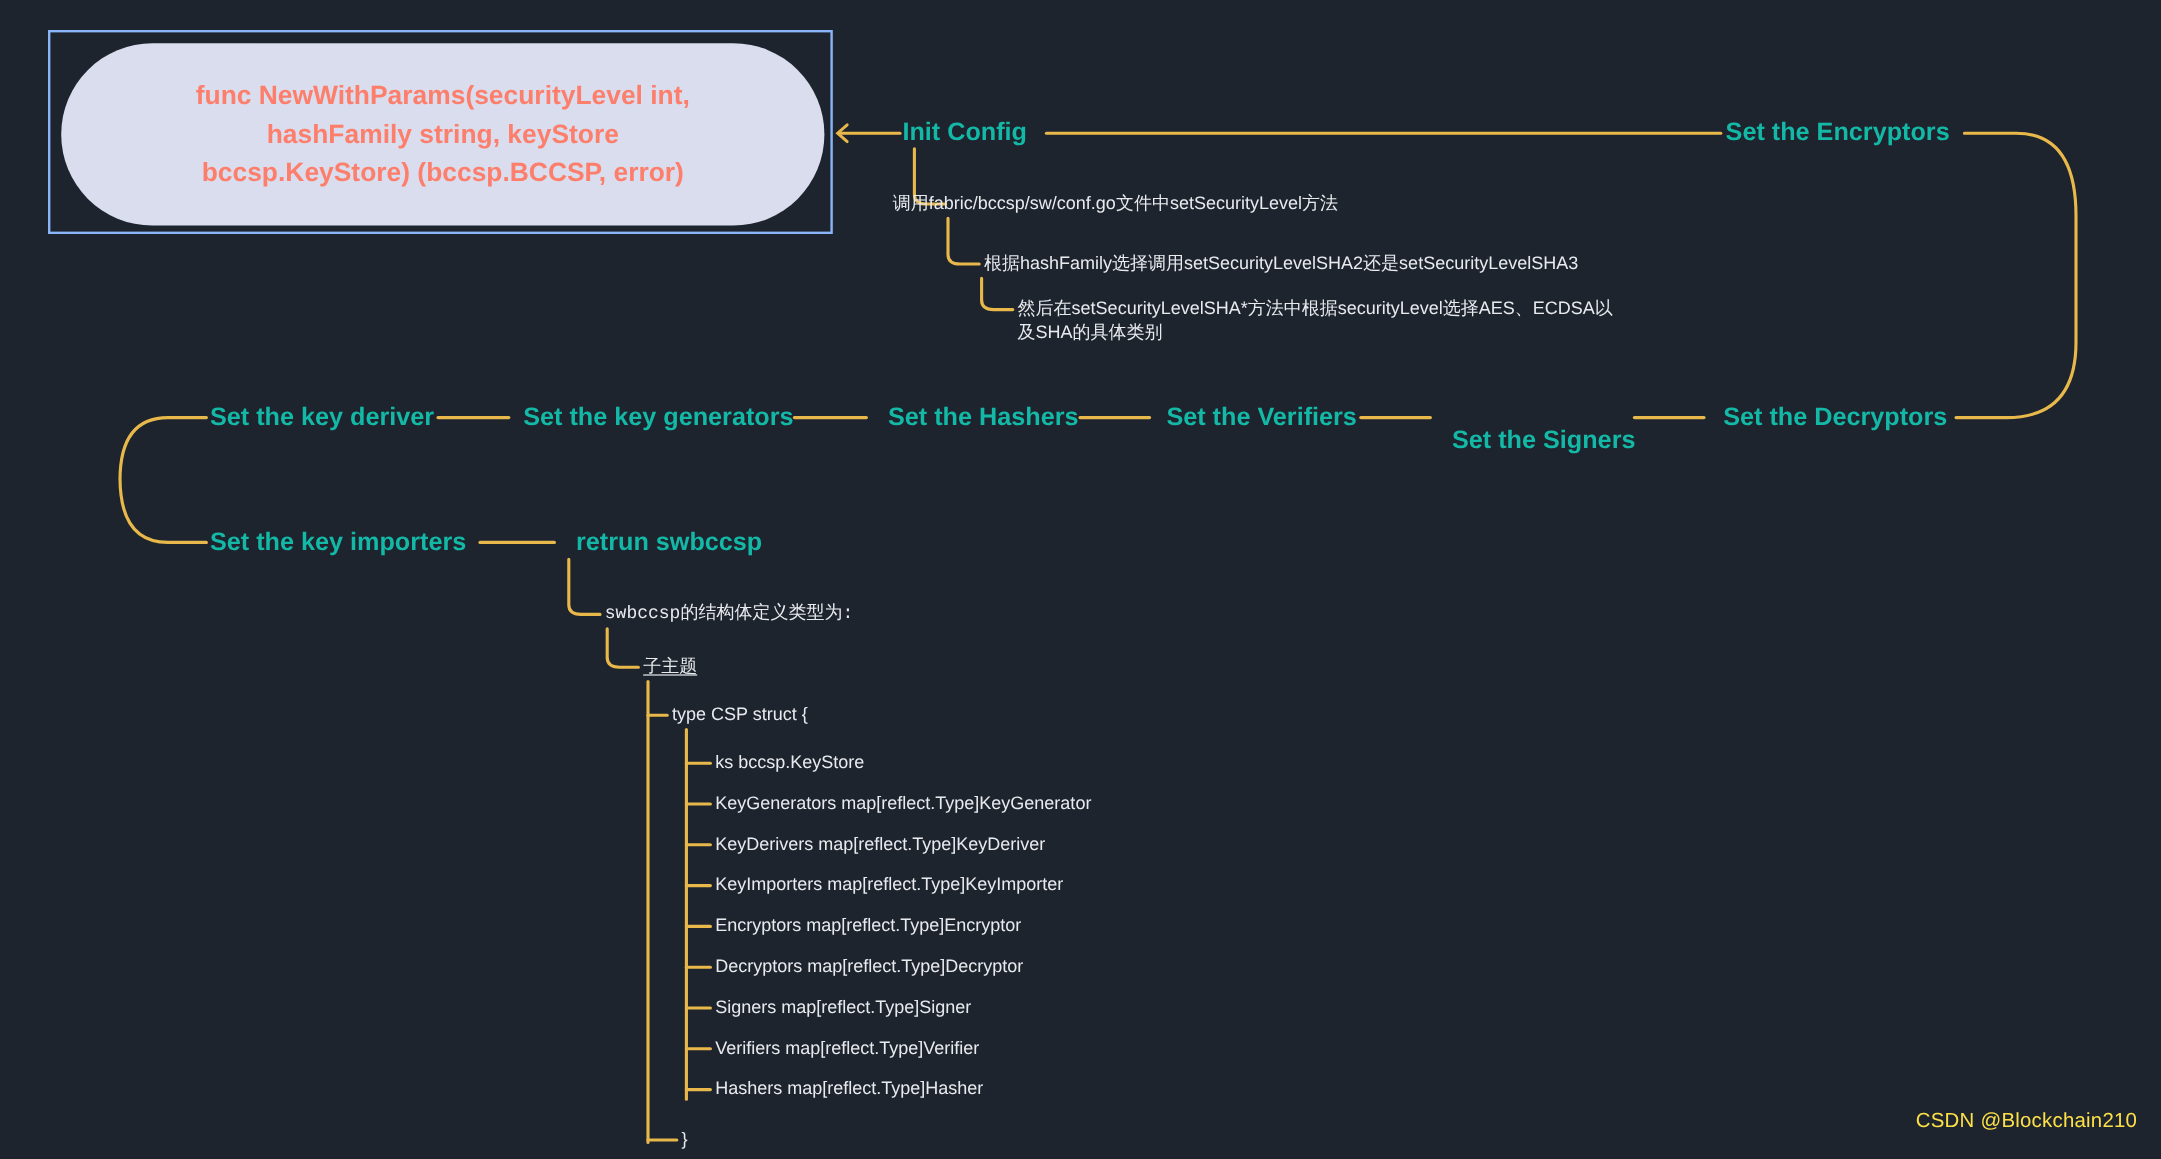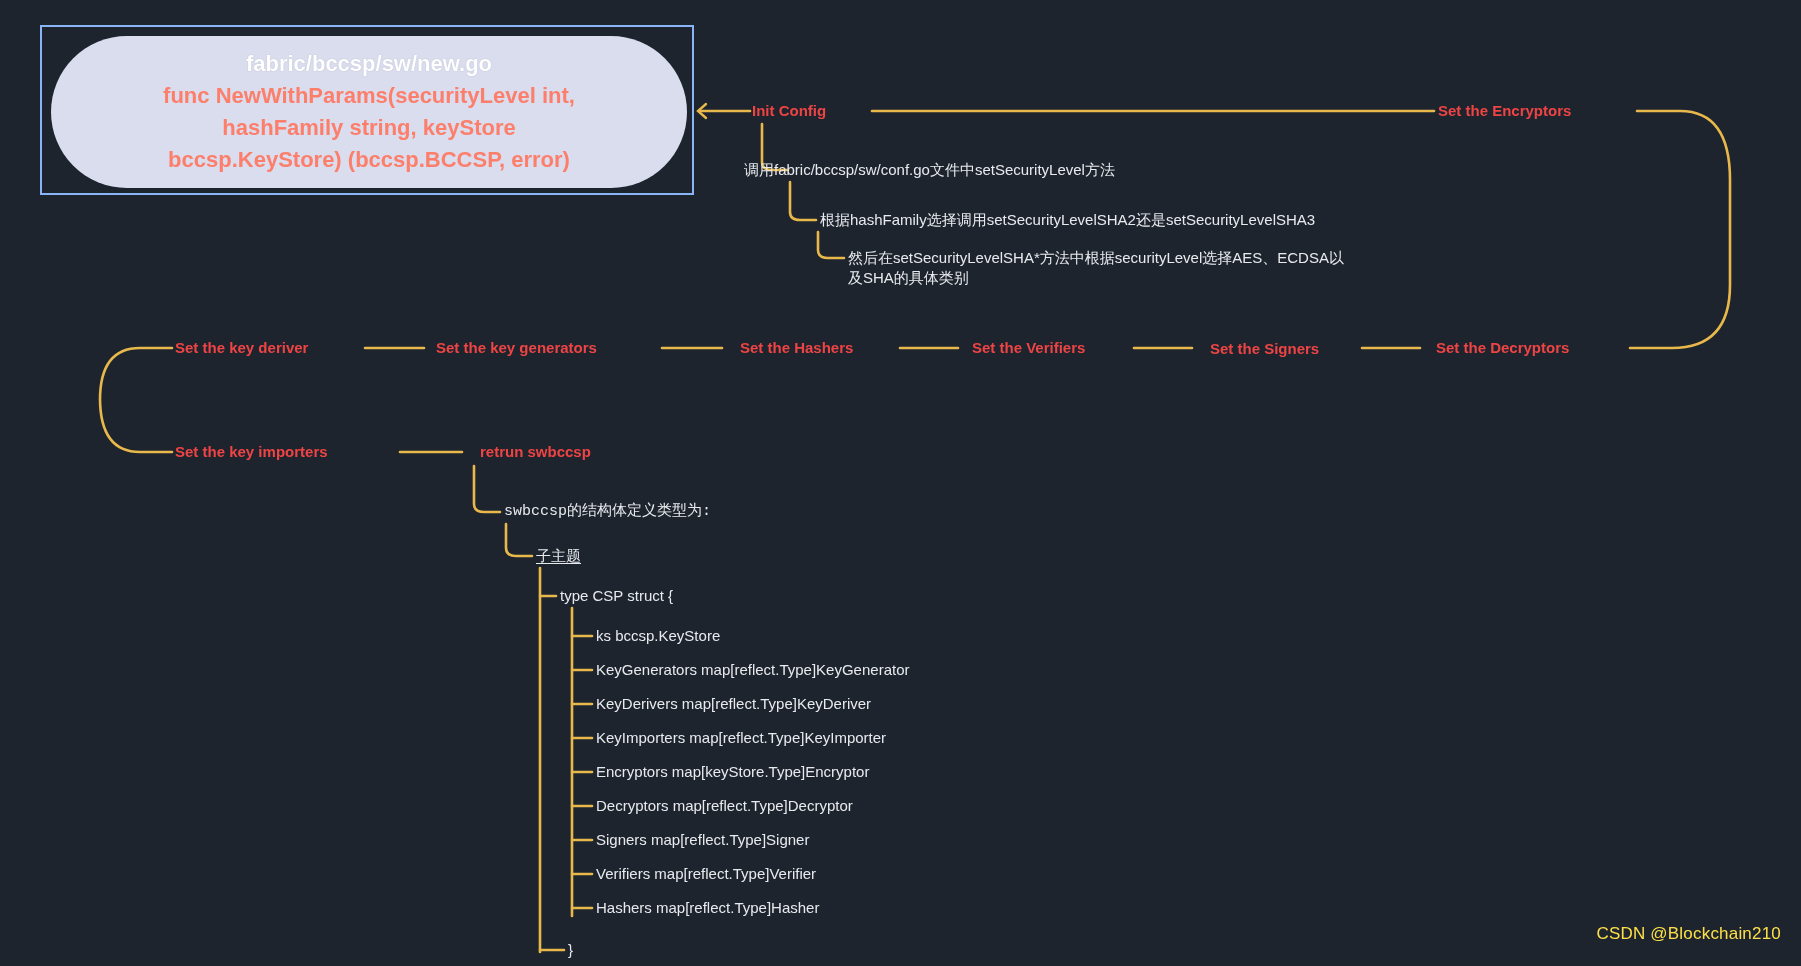--- a/index.html
+++ b/index.html
@@ -62,23 +62,23 @@
     color: #fd7e6b;
     font-weight: bold;
     font-size: 22px;
     line-height: 32px;
     text-align: center;
   }
 
   
   .topic {
     position: absolute;
-    color: #ef4444;
+    color: #14b8a6;
     font-weight: bold;
-    font-size: 15px;
+    font-size: 21px;
     white-space: nowrap;
     line-height: 26px;
   }
 
   
   .sub {
     position: absolute;
     color: #e8eaee;
     font-size: 15px;
     line-height: 20px;
@@ -150,21 +150,20 @@
       <path d="M 572 772 L 592 772"></path>
       <path d="M 572 806 L 592 806"></path>
       <path d="M 572 840 L 592 840"></path>
       <path d="M 572 874 L 592 874"></path>
       <path d="M 572 908 L 592 908"></path>
     </g>
   </svg>
 
   <div id="root-node">
     <div id="root-bubble">
-      <div class="line1">fabric/bccsp/sw/new.go</div>
       <div class="line-body">func NewWithParams(securityLevel int,</div>
       <div class="line-body">hashFamily string, keyStore</div>
       <div class="line-body">bccsp.KeyStore) (bccsp.BCCSP, error)</div>
     </div>
   </div>
 
   <div class="topic" style="left:752px; top:98px;">Init Config</div>
 
   <div class="topic" style="left:1438px; top:98px;">Set the Encryptors</div>
 
@@ -175,39 +174,39 @@
   <div class="sub wrap" style="left:848px; top:248px;">然后在setSecurityLevelSHA*方法中根据securityLevel选择AES、ECDSA以及SHA的具体类别</div>
 
   <div class="topic" style="left:175px; top:335px;">Set the key deriver</div>
 
   <div class="topic" style="left:436px; top:335px;">Set the key generators</div>
 
   <div class="topic" style="left:740px; top:335px;">Set the Hashers</div>
 
   <div class="topic" style="left:972px; top:335px;">Set the Verifiers</div>
 
-  <div class="topic" style="left:1210px; top:336px;text-align:center;">Set the Signers</div>
+  <div class="topic" style="left:1210px; top:354px;text-align:center;">Set the Signers</div>
 
   <div class="topic" style="left:1436px; top:335px;">Set the Decryptors</div>
 
   <div class="topic" style="left:175px; top:439px;">Set the key importers</div>
 
   <div class="topic" style="left:466px; top:439px;margin-left:14px;">retrun swbccsp</div>
 
   <div class="sub" style="left:504px; top:502px;font-family:Liberation Mono, monospace;">swbccsp的结构体定义类型为:</div>
 
   <div class="sub underline" style="left:536px; top:546px;">子主题</div>
 
   <div class="sub" style="left:560px; top:586px;">type CSP struct {</div>
 
   <div class="sub" style="left:596px; top:626px;">ks bccsp.KeyStore</div>
   <div class="sub" style="left:596px; top:660px;">KeyGenerators map[reflect.Type]KeyGenerator</div>
   <div class="sub" style="left:596px; top:694px;">KeyDerivers   map[reflect.Type]KeyDeriver</div>
   <div class="sub" style="left:596px; top:728px;">KeyImporters  map[reflect.Type]KeyImporter</div>
-  <div class="sub" style="left:596px; top:762px;">Encryptors    map[keyStore.Type]Encryptor</div>
+  <div class="sub" style="left:596px; top:762px;">Encryptors    map[reflect.Type]Encryptor</div>
   <div class="sub" style="left:596px; top:796px;">Decryptors    map[reflect.Type]Decryptor</div>
   <div class="sub" style="left:596px; top:830px;">Signers       map[reflect.Type]Signer</div>
   <div class="sub" style="left:596px; top:864px;">Verifiers     map[reflect.Type]Verifier</div>
   <div class="sub" style="left:596px; top:898px;">Hashers       map[reflect.Type]Hasher</div>
 
   <div class="sub" style="left:568px; top:940px;">}</div>
 
   <div id="watermark">CSDN @Blockchain210</div>
 
 </div>

